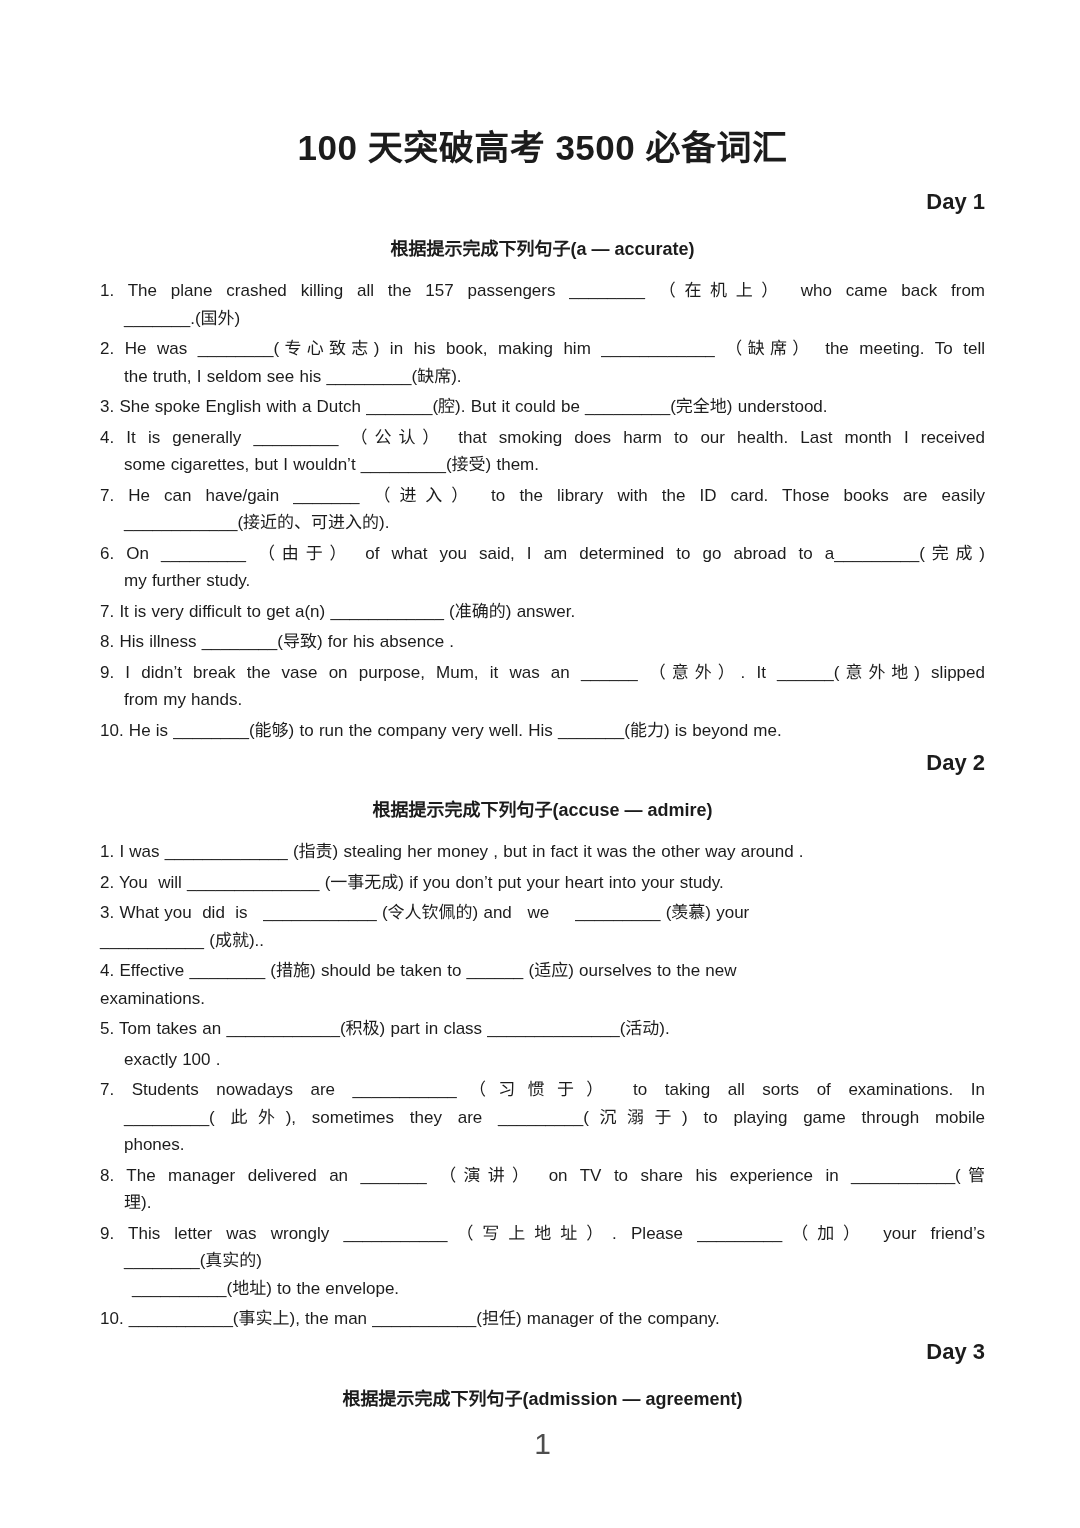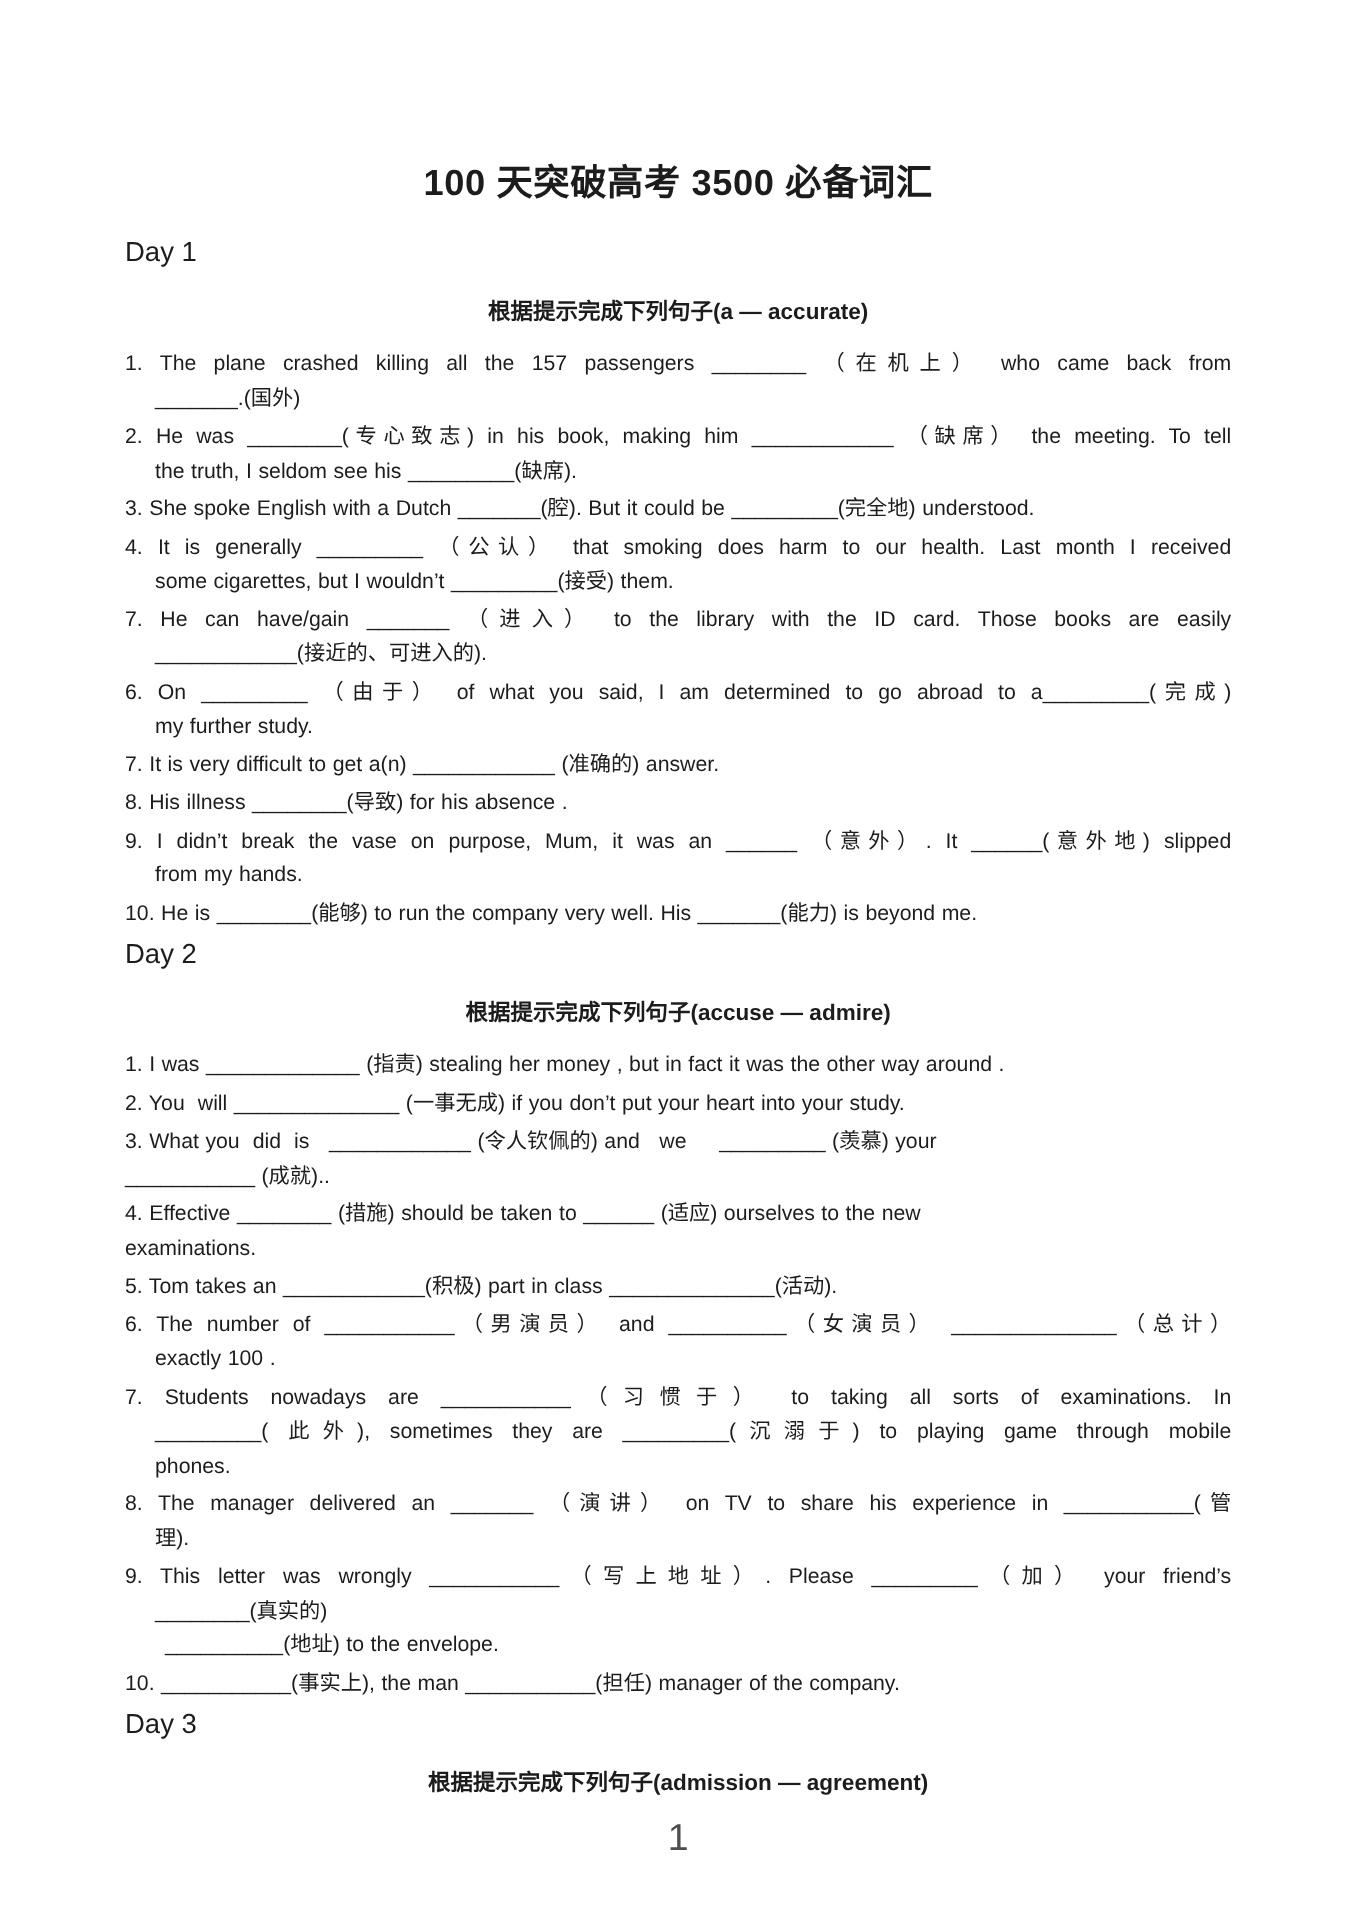--- a/index.html
+++ b/index.html
@@ -4,26 +4,26 @@
 <style>
   html,body{margin:0;padding:0;background:#ffffff;}
   .page{
     width:1080px;height:1528px;box-sizing:border-box;
     background:#ffffff;color:#1c1c1c;
     padding:130px 95px 30px 100px;
     font-family:"Liberation Sans","DejaVu Sans",sans-serif;
     overflow:hidden;position:relative;
   }
   h1.title{
-    font-size:29px;line-height:35px;font-weight:700;
+    font-size:35px;line-height:35px;font-weight:700;
     text-align:center;margin:0 0 22px 0;letter-spacing:0.5px;
   }
   .day{
-    font-size:22px;line-height:30px;font-weight:400;
-    text-align:left;margin:4px 0 20px 0;
+    font-size:22px;line-height:30px;font-weight:700;
+    text-align:right;margin:4px 0 20px 0;
   }
   section:first-of-type .day{margin-top:14px;}
   .instr{
     font-size:18px;line-height:24px;font-weight:700;
     margin:0 0 16px 0;
     text-align:center;
   }
   .items{margin:0 0 4px 0;}
   .item{margin:0 0 3px 0;}
   .line{
@@ -101,21 +101,20 @@
             <div class="line">___________ (成就)..</div>
           </div>
           <div class="item">
             <div class="line">4. Effective ________ (措施) should be taken to ______ (适应) ourselves to the new</div>
             <div class="line">examinations.</div>
           </div>
           <div class="item">
             <div class="line">5. Tom takes an ____________(积极) part in class ______________(活动).</div>
           </div>
           <div class="item">
-            <div class="line j">6. The number of ___________（男演员） and __________（女演员） ______________（总计）</div>
             <div class="line i1">exactly 100 .</div>
           </div>
           <div class="item">
             <div class="line j">7. Students nowadays are ___________（习惯于） to taking all sorts of examinations. In</div>
             <div class="line j i1">_________( 此外), sometimes they are _________(沉溺于) to playing game through mobile</div>
             <div class="line i1">phones.</div>
           </div>
           <div class="item">
             <div class="line j">8. The manager delivered an _______ （演讲） on TV to share his experience in ___________(管</div>
             <div class="line i1">理).</div>

